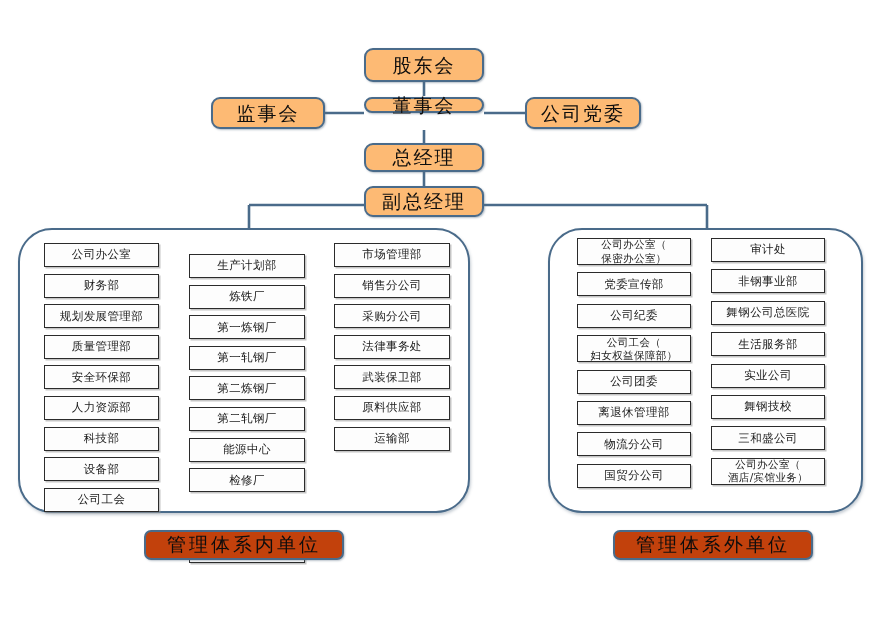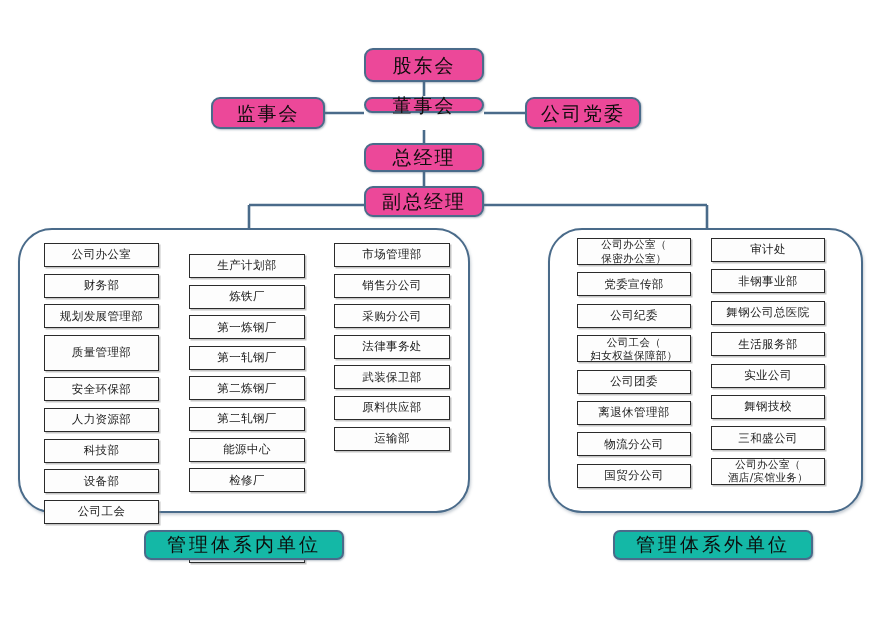--- a/index.html
+++ b/index.html
@@ -30,21 +30,21 @@
     left: 0; top: 0;
     width: 884px;
     height: 633px;
     pointer-events: none;
   }
 
   
   .top-node {
     position: absolute;
     box-sizing: border-box;
-    background: #ec4899;
+    background: #fdba74;
     border: 2px solid #4a6b8a;
     border-radius: 9px;
     display: flex;
     align-items: center;
     justify-content: center;
     text-align: center;
     letter-spacing: 2px;
     font-size: 19px;
     line-height: 1;
     color: #0d0d0d;
@@ -86,21 +86,21 @@
   }
   .unit-box.two-line {
     font-size: 10.5px;
     line-height: 1.25;
   }
 
   
   .caption-box {
     position: absolute;
     box-sizing: border-box;
-    background: #14b8a6;
+    background: #c2410c;
     border: 2px solid #4a6b8a;
     border-radius: 7px;
     display: flex;
     align-items: center;
     justify-content: center;
     font-size: 19px;
     letter-spacing: 3px;
     color: #0d0d0d;
     box-shadow: 1px 1px 2px rgba(90,110,130,0.4);
     white-space: nowrap;
@@ -155,21 +155,21 @@
   <div class="top-node" style="left:364px; top:186px; width:120px; height:31px;">
     <span>副总经理</span>
   </div>
 
   <div class="group-panel" style="left:18px; top:228px; width:452px; height:285px;"></div>
 
   <div class="unit-col" style="left:44px; top:243px; width:115px; gap:6.6px;">
       <div class="unit-box" style="height: 24px;">公司办公室</div>
       <div class="unit-box" style="height: 24px;">财务部</div>
       <div class="unit-box" style="height: 24px;">规划发展管理部</div>
-      <div class="unit-box" style="height: 36px;">质量管理部</div>
+      <div class="unit-box" style="height: 24px;">质量管理部</div>
       <div class="unit-box" style="height: 24px;">安全环保部</div>
       <div class="unit-box" style="height: 24px;">人力资源部</div>
       <div class="unit-box" style="height: 24px;">科技部</div>
       <div class="unit-box" style="height: 24px;">设备部</div>
       <div class="unit-box" style="height: 24px;">公司工会</div>
     </div>
 
   <div class="unit-col" style="left:189px; top:254px; width:116px; gap:6.6px;">
       <div class="unit-box" style="height: 24px;">生产计划部</div>
       <div class="unit-box" style="height: 24px;">炼铁厂</div>

